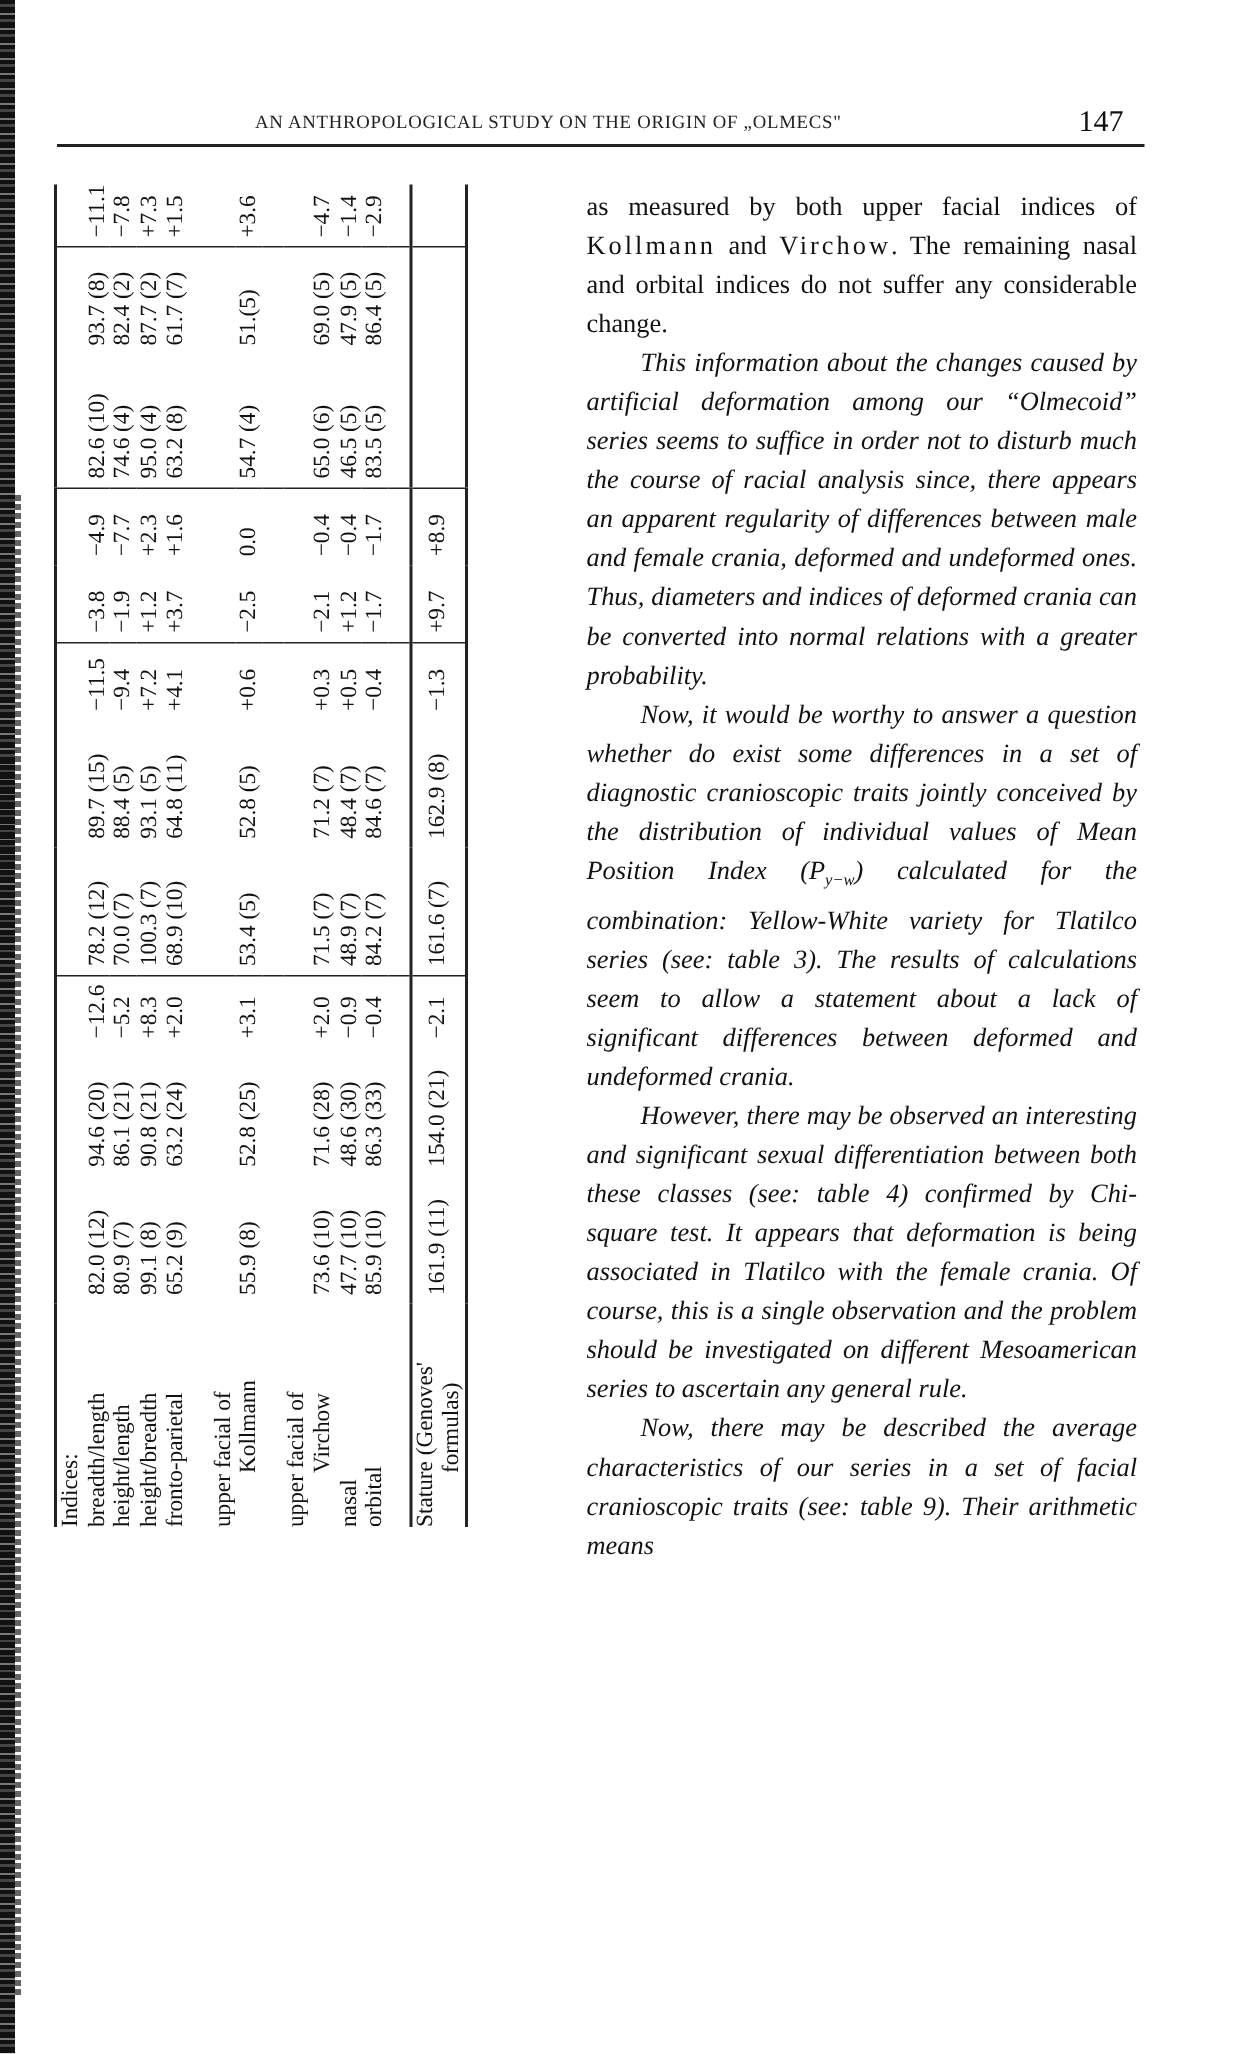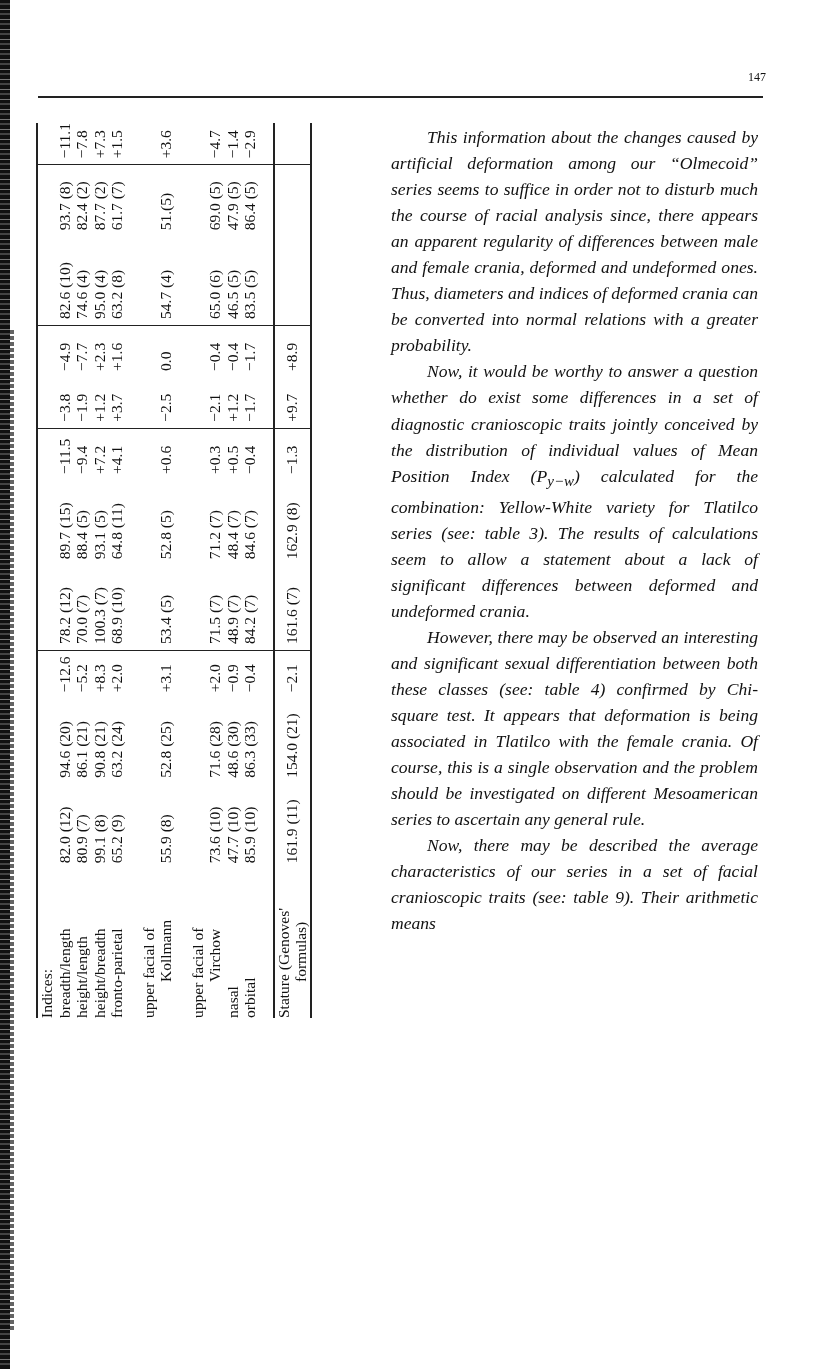--- a/index.html
+++ b/index.html
@@ -4,29 +4,29 @@
 <style>
   html, body { margin:0; padding:0; background:#ffffff; }
   body { width:829px; height:1369px; position:relative; overflow:hidden;
          font-family:"Liberation Serif","DejaVu Serif",serif; color:#111; }
   .scanedge { position:absolute; left:0; top:0; width:10px; height:1369px;
     background:repeating-linear-gradient(180deg,#111 0 3px,#444 3px 5px,#111 5px 9px,#777 9px 10px); }
   .scanedge2 { position:absolute; left:10px; top:330px; width:4px; height:1000px;
     background:repeating-linear-gradient(180deg,#222 0 4px,#fff 4px 6px); opacity:.7; }
   .running-head { position:absolute; left:170px; top:70px; width:600px; height:22px; }
   .running-title { position:absolute; left:0; top:4px; font-size:12.5px; letter-spacing:0.5px; color:#222; }
-  .page-number { position:absolute; right:4px; top:0; font-size:12px; color:#111; }
+  .page-number { position:absolute; right:21px; top:0; font-size:20px; color:#111; }
   .head-rule { position:absolute; left:38px; top:96px; width:725px; height:2px; background:#222; }
 
   
   .body-text { position:absolute; left:391px; top:124px; width:367px; font-size:17.6px;
     line-height:26.05px; text-align:justify; color:#111; }
   .body-text p { margin:0; }
   .body-text p.indent { text-indent:36px;font-style:italic; }
-  .sub { font-size:15px; vertical-align:-4px; }
+  .sub { font-size:11px; vertical-align:-4px; }
   .spaced { letter-spacing:2px; }
 
   
   .table-wrap { position:absolute; left:36px; top:1018px; width:895px; height:328px;
     transform-origin:0 0; transform:rotate(-90deg); }
   table.rt { border-collapse:collapse; width:895px; font-size:15.5px; line-height:17.5px; }
   table.rt td { vertical-align:top; padding:0; white-space:nowrap; }
   .v { text-align:left; padding-left:6px !important; }
   .grp-border-r { border-right:1.5px solid #222; }
   .rowgap td { height:14px; }
@@ -36,20 +36,21 @@
   .label { padding-left:6px; }
   .label.indent2 { padding-left:36px; }
 </style>
 </head>
 <body>
 
 <div class="scanedge"></div>
 <div class="scanedge2"></div>
 
 <div class="running-head">
+  <span class="running-title">AN ANTHROPOLOGICAL STUDY ON THE ORIGIN OF „OLMECS"</span>
   <span class="page-number">147</span>
 </div>
 <div class="head-rule"></div>
 
 <div class="table-wrap">
   <table class="rt">
     <colgroup>
       <col style="width:150px">
       <col style="width:86px">
         <col style="width:86px">
@@ -275,17 +276,18 @@
           <td class="v " rowspan="2" style="vertical-align: middle; border-bottom: 2px solid rgb(34, 34, 34);"></td>
         </tr>
         <tr class="bottom-rule">
           <td class="label indent2">formulas)</td>
         </tr>
       </tbody>
   </table>
 </div>
 
 <div class="body-text" id="body-text">
+    <p><span>as measured by both upper facial indices of </span><span class="spaced">Kollmann</span><span> and </span><span class="spaced">Virchow</span><span>. The remaining nasal and orbital indices do not suffer any considerable change.</span></p>
     <p class="indent"><span>This information about the changes caused by artificial deformation among our “Olmecoid” series seems to suffice in order not to disturb much the course of racial analysis since, there appears an apparent regularity of differences between male and female crania, deformed and undeformed ones. Thus, diameters and indices of deformed crania can be converted into normal relations with a greater probability.</span></p>
     <p class="indent"><span>Now, it would be worthy to answer a question whether do exist some differences in a set of diagnostic cranioscopic traits jointly conceived by the distribution of individual values of Mean Position Index (P</span><span class="sub">y−w</span><span>) calculated for the combination: Yellow-White variety for Tlatilco series (see: table 3). The results of calculations seem to allow a statement about a lack of significant differences between deformed and undeformed crania.</span></p>
     <p class="indent"><span>However, there may be observed an interesting and significant sexual differentiation between both these classes (see: table 4) confirmed by Chi-square test. It appears that deformation is being associated in Tlatilco with the female crania. Of course, this is a single observation and the problem should be investigated on different Mesoamerican series to ascertain any general rule.</span></p>
     <p class="indent"><span>Now, there may be described the average characteristics of our series in a set of facial cranioscopic traits (see: table 9). Their arithmetic means</span></p>
   </div>
 
 </body></html>

